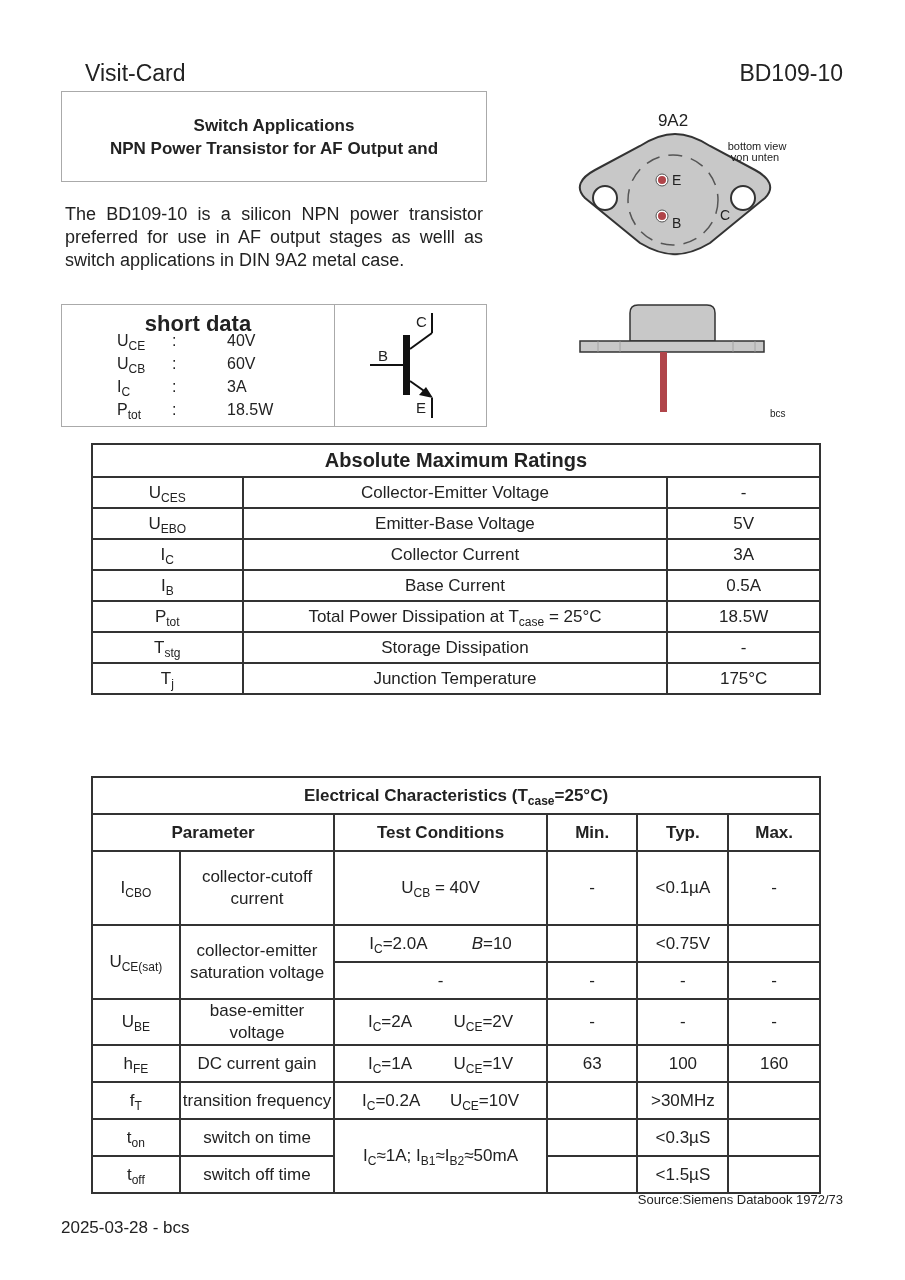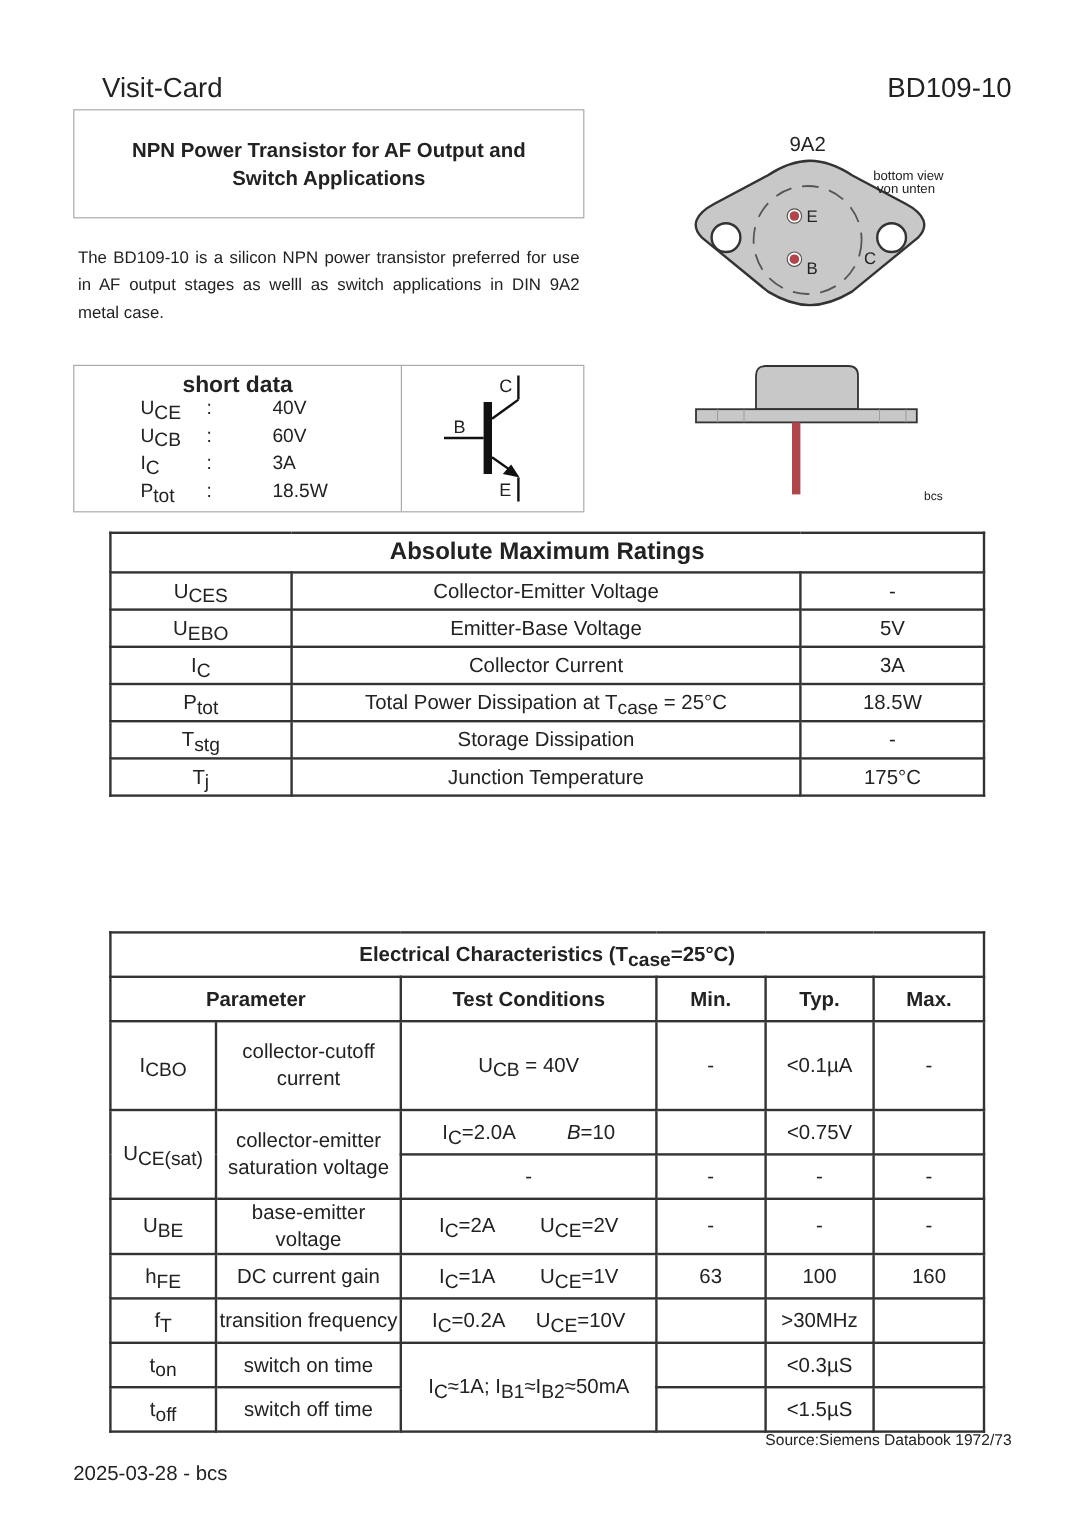--- a/index.html
+++ b/index.html
@@ -1,29 +1,29 @@
 <!DOCTYPE html>
 <html><head>
 <meta charset="utf-8">
 <style>
   html, body { margin:0; padding:0; background:#ffffff; }
   body { width:905px; height:1280px; position:relative; font-family:"Liberation Sans", sans-serif; color:#222; overflow:hidden; }
   .abs { position:absolute; }
   .hdr-left { left:85px; top:60px; font-size:23px; }
   .hdr-right { right:62px; top:60px; font-size:23px; }
   .titlebox { left:61px; top:91px; width:424px; height:89px; border:1px solid #aaa; display:flex; align-items:center; justify-content:center; text-align:center; font-weight:bold; font-size:17px; line-height:23px; }
-  .desc { left:65px; top:203px; width:418px; font-size:14px; line-height:23px; text-align:justify; text-align-last:left; }
+  .desc { left:65px; top:203px; width:418px; font-size:18px; line-height:23px; text-align:justify; text-align-last:left; }
   .shortbox { left:61px; top:304px; width:424px; height:121px; border:1px solid #aaa; }
   .shortdata { position:absolute; left:0; top:0; width:272px; height:121px; border-right:1px solid #aaa; }
-  .sd-title { position:absolute; left:0; width:272px; top:6px; text-align:center; font-weight:bold; font-size:19px; }
+  .sd-title { position:absolute; left:0; width:272px; top:6px; text-align:center; font-weight:bold; font-size:22px; }
   .sd-row { position:absolute; left:55px; font-size:16px; height:22px; }
   .sd-sym { position:absolute; left:0; width:40px; }
   .sd-colon { position:absolute; left:55px; }
   .sd-val { position:absolute; left:110px; }
-  sub { font-size:16px; vertical-align:-4px; line-height:0; }
+  sub { font-size:12px; vertical-align:-4px; line-height:0; }
   .symbol-wrap { position:absolute; left:273px; top:0; width:151px; height:121px; }
   .pkg-top { left:565px; top:108px; width:240px; height:160px; }
   .pkg-side { left:565px; top:295px; width:240px; height:130px; }
   table { border-collapse:collapse; }
   .amr { position:absolute; left:91px; top:443px; width:730px; }
   .amr td { border:2px solid #333; height:29px; text-align:center; font-size:17px; padding:0; }
   .amr .title { font-weight:bold; font-size:20px; height:31px; }
   .ec { position:absolute; left:91px; top:776px; width:730px; }
   .ec td { border:2px solid #333; text-align:center; font-size:17px; padding:0; }
   .ec .title { font-weight:bold; font-size:17px; height:35px; }
@@ -34,22 +34,22 @@
   .footer-right { right:62px; top:1192px; font-size:13px; }
 </style>
 </head>
 <body>
 
 <div class="abs hdr-left">Visit-Card</div>
 <div class="abs hdr-right">BD109-10</div>
 
 <div class="abs titlebox">
   <div>
+    <div>Switch Applications</div>
     <div>NPN Power Transistor for AF Output and</div>
-    <div>Switch Applications</div>
   </div>
 </div>
 
 <div class="abs desc">The BD109-10 is a silicon NPN power transistor preferred for use in AF output stages as welll as switch applications in DIN 9A2 metal case.</div>
 
 <div class="abs shortbox">
   <div class="shortdata">
     <div class="sd-title">short data</div>
     <div class="sd-row" style="top:27px">
       <span class="sd-sym"><span>U</span><sub>CE</sub></span>
@@ -139,20 +139,25 @@
         <td><span>U</span><sub>EBO</sub></td>
         <td>Emitter-Base Voltage</td>
         <td>5V</td>
       </tr>
   <tr>
         <td><span>I</span><sub>C</sub></td>
         <td>Collector Current</td>
         <td>3A</td>
       </tr>
   <tr>
+        <td><span>I</span><sub>B</sub></td>
+        <td>Base Current</td>
+        <td>0.5A</td>
+      </tr>
+  <tr>
         <td><span>P</span><sub>tot</sub></td>
         <td><span>Total Power Dissipation at T</span><sub>case</sub><span> = 25°C</span></td>
         <td>18.5W</td>
       </tr>
   <tr>
         <td><span>T</span><sub>stg</sub></td>
         <td>Storage Dissipation</td>
         <td>-</td>
       </tr>
   <tr>

